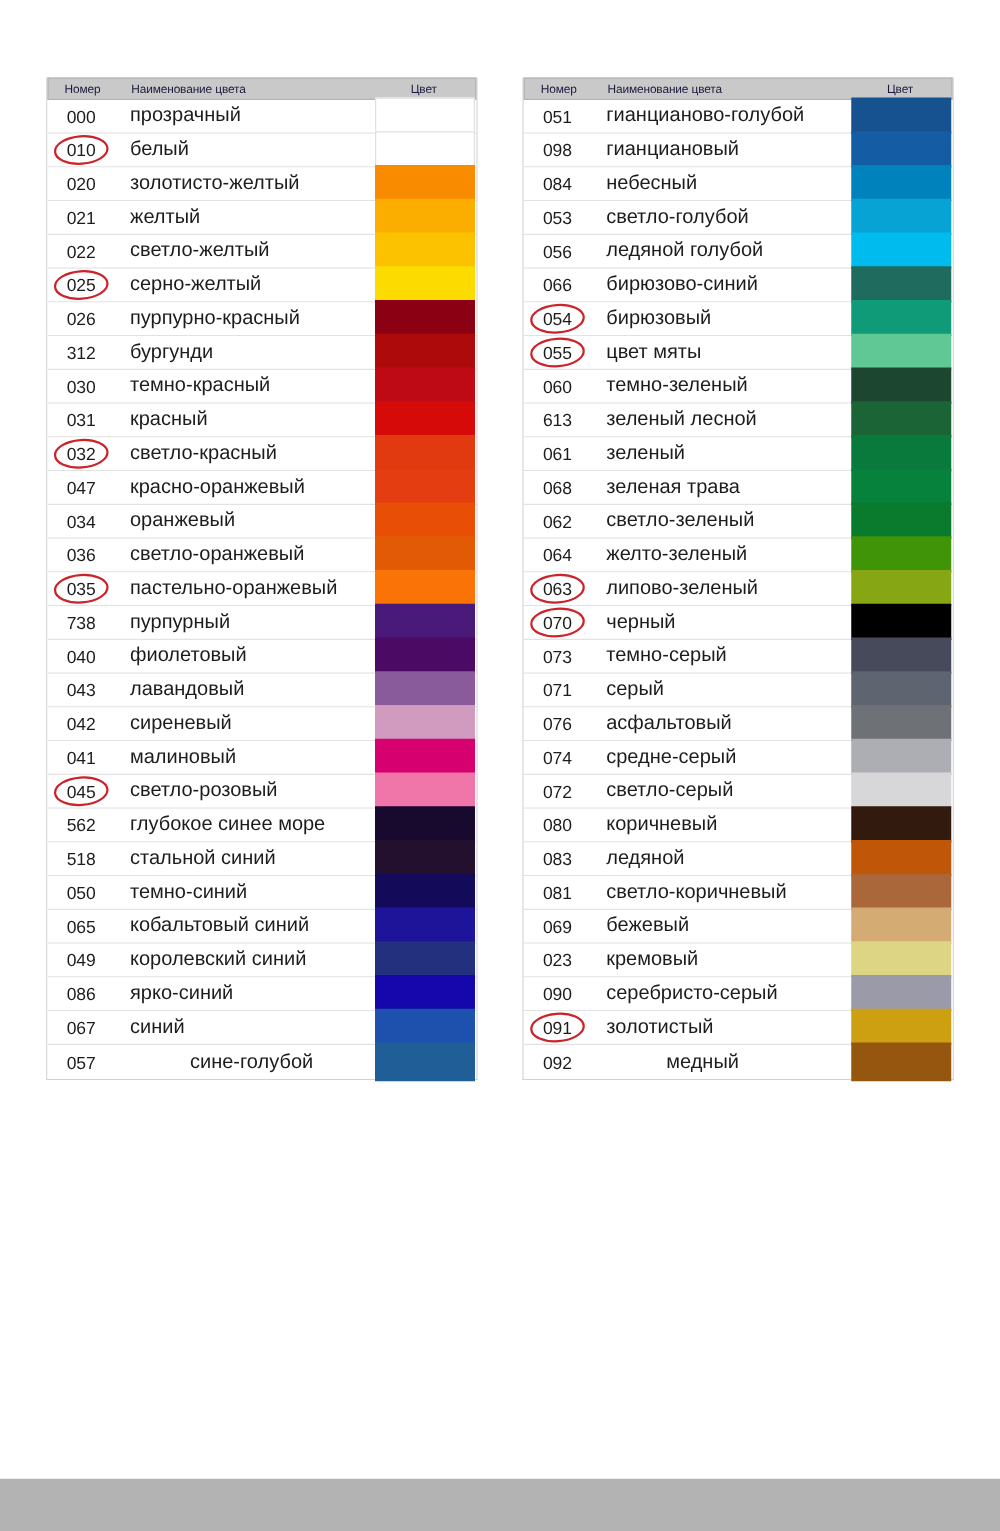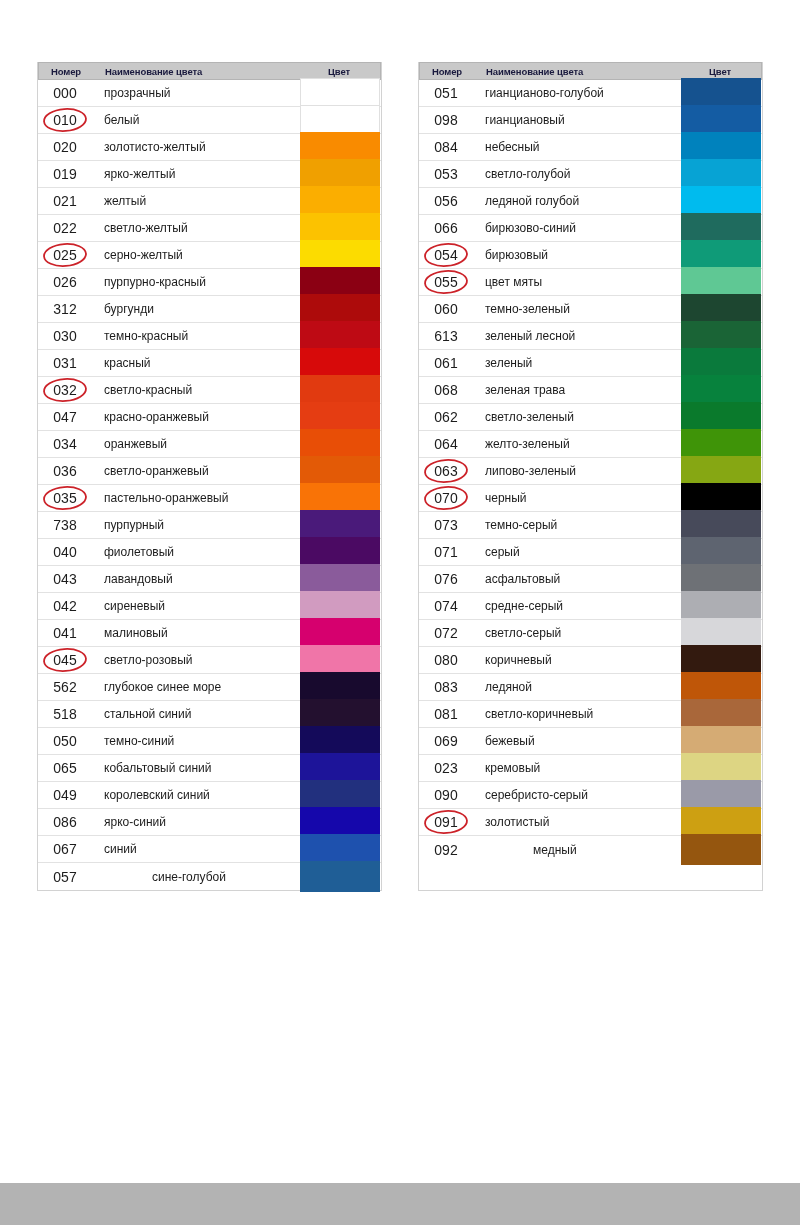--- a/index.html
+++ b/index.html
@@ -51,21 +51,21 @@
   .thead {
     display: flex;
     align-items: center;
     height: 18px;
     background: #c9c9c9;
     border: 1px solid #b4b4b4;
     box-sizing: border-box;
   }
   .thead .th {
     font-size: 9.5px;
-    font-weight: bold;
+    font-weight: normal;
     color: #1a1a3e;
     letter-spacing: -0.1px;
   }
   .th-num {
     width: 54px;
     text-align: center;
   }
   .th-name {
     flex: 1;
     padding-left: 12px;
@@ -105,21 +105,21 @@
     top: 50%;
     transform: translate(-50%, -50%);
     width: 46px;
     height: 26px;
     z-index: 1;
     pointer-events: none;
   }
   .cell-name {
     flex: 1;
     padding-left: 12px;
-    font-size: 12px;
+    font-size: 16px;
     color: #1c1c1c;
     white-space: nowrap;
     overflow: hidden;
   }
   .cell-swatch {
     width: 82px;
     flex-shrink: 0;
     display: flex;
     align-items: center;
     justify-content: center;
@@ -166,27 +166,20 @@
             </div>
           </div>
           <div class="row">
             <div class="cell-num"><span class="numtext">020</span></div>
             <div class="cell-name">золотисто-желтый</div>
             <div class="cell-swatch">
               <div class="swatch" style="background: rgb(249, 139, 0);"></div>
             </div>
           </div>
           <div class="row">
-            <div class="cell-num"><span class="numtext">019</span></div>
-            <div class="cell-name">ярко-желтый</div>
-            <div class="cell-swatch">
-              <div class="swatch" style="background: rgb(240, 160, 0);"></div>
-            </div>
-          </div>
-          <div class="row">
             <div class="cell-num"><span class="numtext">021</span></div>
             <div class="cell-name">желтый</div>
             <div class="cell-swatch">
               <div class="swatch" style="background: rgb(251, 174, 0);"></div>
             </div>
           </div>
           <div class="row">
             <div class="cell-num"><span class="numtext">022</span></div>
             <div class="cell-name">светло-желтый</div>
             <div class="cell-swatch">

